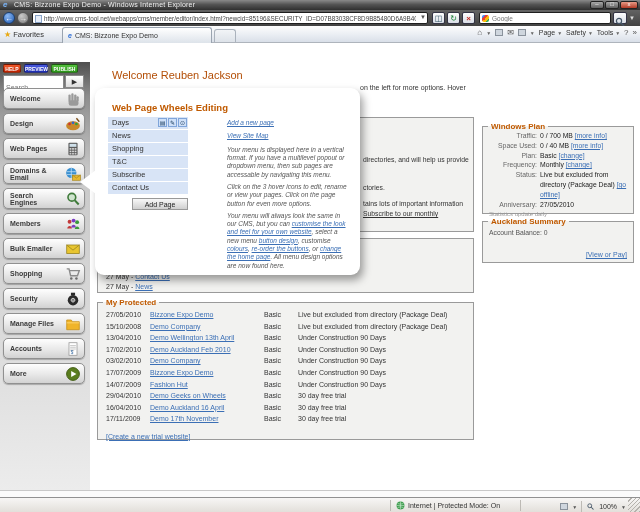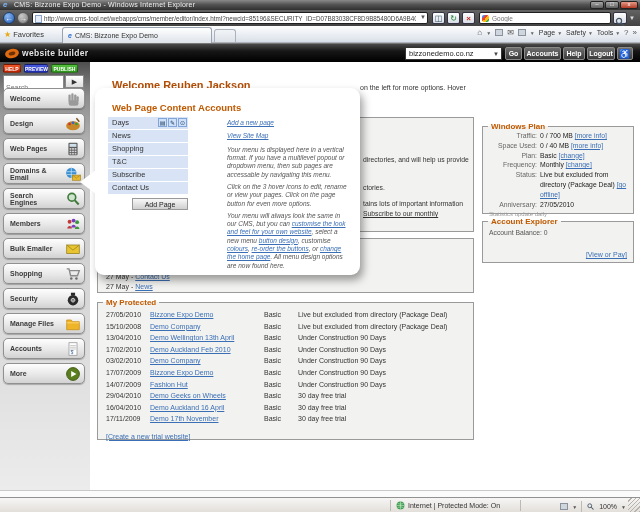--- a/index.html
+++ b/index.html
@@ -77,21 +77,21 @@
 #sb-search { position:absolute; left:3px; top:13px; width:61px; height:13px; background:#fff; border:1px solid #888; }
 #sb-search input { width:100%; height:11px; border:0; outline:0; font-size:7px; color:#777; font-family:"Liberation Sans",sans-serif; padding-left:2px; }
 #sb-search-btn { position:absolute; left:65px; top:13px; width:19px; height:13px; background:linear-gradient(#fff,#ddd); border:1px solid #888; text-align:center; font-size:7px; line-height:12px; color:#333; }
 .sb-item { position:absolute; left:3px; width:82px; height:21px; border:1px solid #909090; border-radius:5px;
   background:linear-gradient(#fefefe,#e8e8e8 55%,#d2d2d2); box-shadow:0 1px 1px rgba(0,0,0,.25); cursor:pointer; }
 .sb-label { position:absolute; left:6px; top:50%; transform:translateY(-50%); font-size:7px; font-weight:bold; color:#3a3a3a; line-height:1.05; width:50px; }
 .sb-icon { position:absolute; right:3px; top:50%; transform:translateY(-50%); width:16px; height:16px; }
 
 
 #content { position:absolute; left:90px; top:0; width:550px; height:428px; background:#fff; }
-#welcome-h { position:absolute; left:22px; top:17px; font-size:11px; font-weight:bold; color:#b34e06; }
+#welcome-h { position:absolute; left:22px; top:7px; font-size:11px; font-weight:normal; color:#b34e06; }
 #intro-frag { position:absolute; left:270px; top:22px; font-size:7px; color:#333; }
 
 .graybox { position:absolute; background:#f2f2f0; border:1px solid #9a9a9a; }
 #infobox { left:7px; top:55px; width:377px; height:115px; }
 .fragline { position:absolute; left:265px; font-size:6.8px; color:#333; white-space:nowrap; }
 
 #newsbox { left:7px; top:176px; width:377px; height:55px; }
 .newsline { position:absolute; left:8px; font-size:7px; color:#333; }
 
 fieldset.fs { position:absolute; background:#f2f2f0; border:1px solid #9a9a9a; }
@@ -198,33 +198,20 @@
       <span class="mini-shape"></span>
         <span class="cmd-dd">▼</span>
       <span class="cmd-txt"><span>Page</span> <span class="cmd-dd">▼</span></span>
       <span class="cmd-txt"><span>Safety</span> <span class="cmd-dd">▼</span></span>
       <span class="cmd-txt"><span>Tools</span> <span class="cmd-dd">▼</span></span>
       <span class="cmd-ic">?</span>
       <span class="cmd-ic">»</span>
     </span>
   </div>
 
-  <div id="appbar">
-    <svg id="app-logo" width="16" height="13" viewBox="0 0 16 13">
-      <ellipse cx="8" cy="6.5" rx="7" ry="4.6" fill="#e06a10" transform="rotate(-12 8 6.5)"></ellipse>
-      <ellipse cx="8" cy="6.5" rx="3.4" ry="1.9" fill="#6b3006" transform="rotate(-12 8 6.5)"></ellipse>
-    </svg>
-    <span id="app-logo-text">website builder</span>
-    <span id="domain-select"><span>bizzonedemo.co.nz</span><span class="dd">▼</span></span>
-    <span class="appbtn" id="btn-go">Go</span>
-    <span class="appbtn" id="btn-accounts">Accounts</span>
-    <span class="appbtn" id="btn-help2">Help</span>
-    <span class="appbtn" id="btn-logout">Logout</span>
-    <span class="appbtn" id="btn-access">♿</span>
-  </div>
 
   <div id="main">
 
     <div id="sidebar">
       <span class="sb-top-btn" id="btn-help">HELP</span>
       <span class="sb-top-btn" id="btn-preview">PREVIEW</span>
       <span class="sb-top-btn" id="btn-publish">PUBLISH</span>
       <span id="sb-search">
         <input placeholder="Search..." style="">
       </span>
@@ -458,28 +445,28 @@
             <span class="hval"><span>Live but excluded from directory (Package Deal)</span> <a>[go offline]</a></span>
           </div>
         <div class="hrow">
             <span class="hlabel">Anniversary:</span>
             <span class="hval"><span>27/05/2010</span></span>
           </div>
         <div id="hosting-note">Statistics update daily</div>
       </fieldset>
 
       <fieldset class="fs" id="fs-account">
-        <legend>Account Explorer</legend>
+        <legend>Auckland Summary</legend>
         <div id="acct-balance">Account Balance: 0</div>
         <a id="acct-link">[View or Pay]</a>
       </fieldset>
 
       <div id="popup">
         <div id="popup-tail"></div>
-        <div id="popup-title">Web Page Content Accounts</div>
+        <div id="popup-title">Web Page Wheels Editing</div>
         <div id="popup-menu">
           <div class="pm-row"><span>Days</span>
             <span class="pm-icons">
                 <span class="pm-ic">▤</span>
                 <span class="pm-ic">✎</span>
                 <span class="pm-ic">⊙</span>
               </span>
           </div>
           <div class="pm-row"><span>News</span></div>
           <div class="pm-row"><span>Shopping</span></div>

